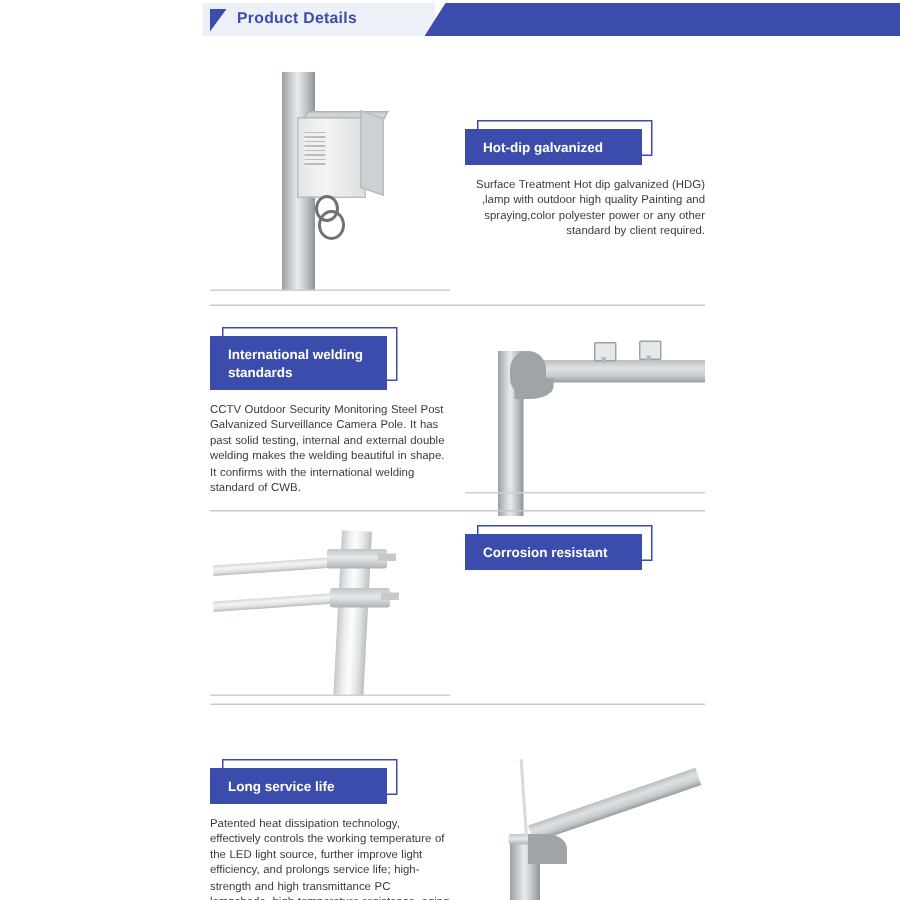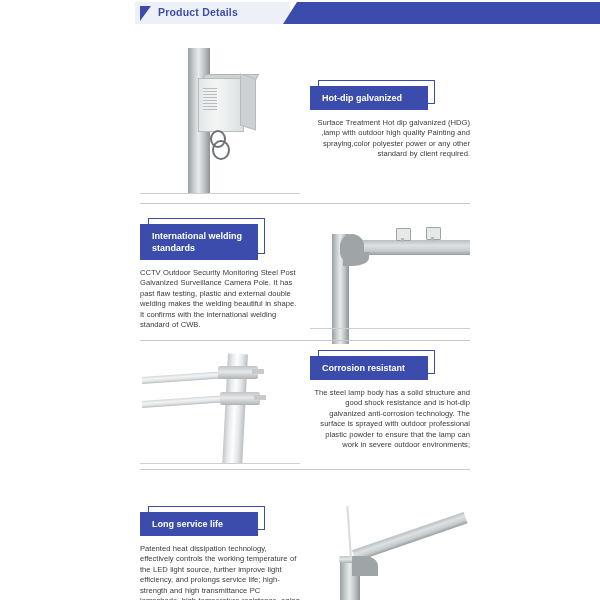--- a/index.html
+++ b/index.html
@@ -226,21 +226,21 @@
 <div class="divider" style="top:203px;"></div>
 
 <div class="section" style="top:216px;height:130px;">
   <div class="row">
 
     <div class="col col-left" style="top:8px;">
       <div class="label-wrap">
         <div class="label-outline"></div>
         <div class="label-box two-line">International welding standards</div>
       </div>
-      <div class="body-text">CCTV Outdoor Security Monitoring Steel Post Galvanized Surveillance Camera Pole. It has past flaw testing, plastic and external double welding makes the welding beautiful in shape. It confirms with the international welding standard of CWB.</div>
+      <div class="body-text">CCTV Outdoor Security Monitoring Steel Post Galvanized Surveillance Camera Pole. It has past solid testing, internal and external double welding makes the welding beautiful in shape. It confirms with the international welding standard of CWB.</div>
     </div>
 
     <div class="photo col col-right" style="height:128px;">
       <div class="pole-v" style="left:22px;top:18px;width:17px;height:110px;"></div>
       <div class="arm-h" style="left:34px;top:24px;width:126px;height:15px;"></div>
       <div class="weld" style="left:30px;top:18px;width:24px;height:30px;"></div>
       <div class="weld" style="left:33px;top:36px;width:26px;height:14px;border-radius:0 0 60% 0;"></div>
       <div class="cam" style="left:86px;top:12px;width:13px;height:11px;"></div>
       <div class="cam-stem" style="left:91px;top:22px;width:3px;height:4px;"></div>
       <div class="cam" style="left:116px;top:11px;width:13px;height:11px;"></div>
@@ -263,21 +263,20 @@
       <div class="cam-stem" style="left:112px;top:21px;width:12px;height:5px;background:#c6cacc;"></div>
       <div class="cam-stem" style="left:114px;top:47px;width:12px;height:5px;background:#c6cacc;"></div>
       <div class="ground" style="left:0;top:115px;width:160px;"></div>
     </div>
 
     <div class="col col-right" style="top:8px;text-align:right;">
       <div class="label-wrap">
         <div class="label-outline"></div>
         <div class="label-box">Corrosion resistant</div>
       </div>
-      <div class="body-text">The steel lamp body has a solid structure and good shock resistance and is hot-dip galvanized anti-corrosion technology. The surface is sprayed with outdoor professional plastic powder to ensure that the lamp can work in severe outdoor environments;</div>
     </div>
   </div>
 </div>
 <div class="divider" style="top:469px;"></div>
 
 <div class="section" style="top:506px;height:120px;">
   <div class="row">
 
     <div class="col col-left" style="top:6px;">
       <div class="label-wrap">

